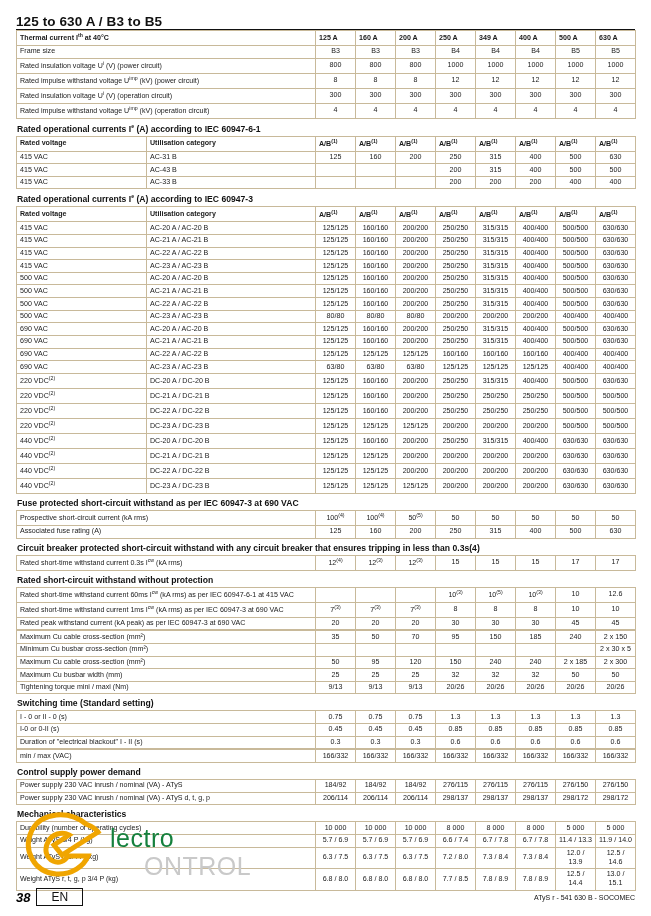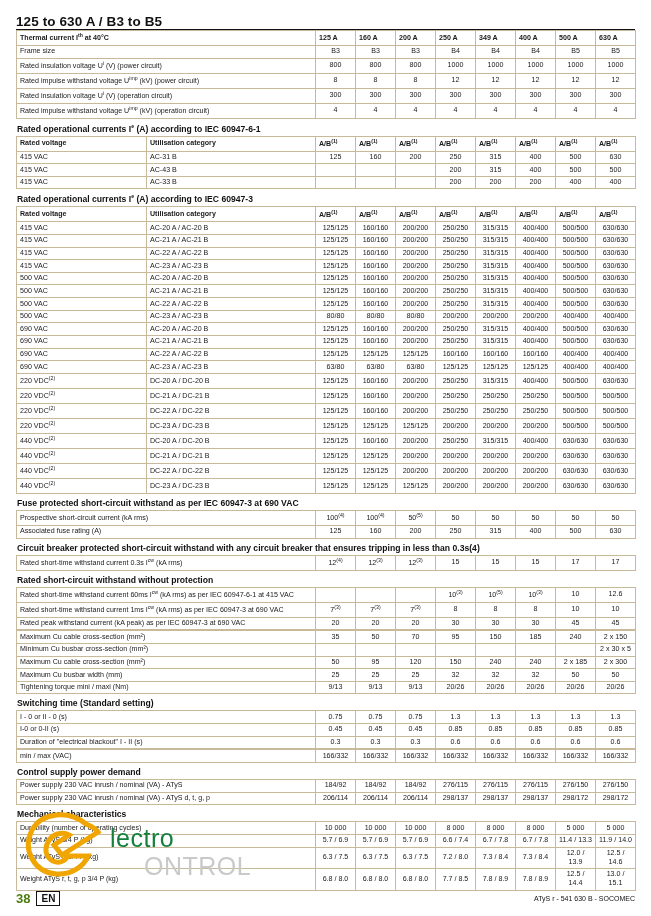--- a/index.html
+++ b/index.html
@@ -38,23 +38,23 @@
     font-family:"Liberation Sans", sans-serif;
   }
   .logo-sub{
     position:absolute;left:120px;top:40px;font-size:25px;color:#c9c9c9;letter-spacing:.5px;
   }
   .footer{
     position:absolute;left:16px;right:16px;bottom:10px;
     display:flex;align-items:center;justify-content:space-between;
   }
   .pg{display:flex;align-items:center;gap:6px;}
-  .pgnum{font-size:13px;font-weight:bold;color:#4d7c0f;}
+  .pgnum{font-size:13px;font-weight:bold;color:#000000;font-style:italic;}
   .enbox{
-    border:1px solid #111;font-size:10px;font-weight:bold;padding:1px 4px;color:#111;
+    border:1px solid #111;font-size:12px;font-weight:normal;padding:1px 14px;color:#111;
   }
   .fref{font-size:7px;color:#111;}
 </style>
 </head>
 <body>
 
 <div class="page">
 
   <div class="page-title">125 to 630 A / B3 to B5</div>
 

